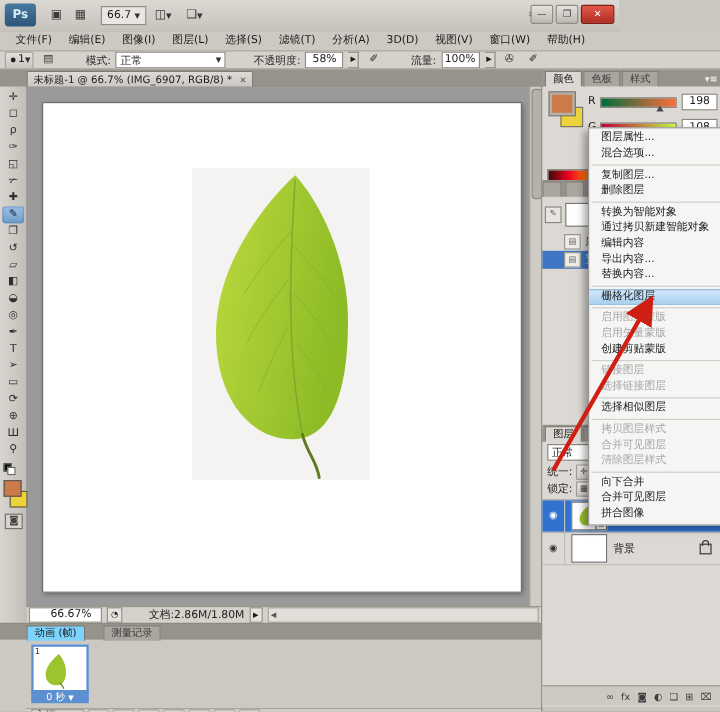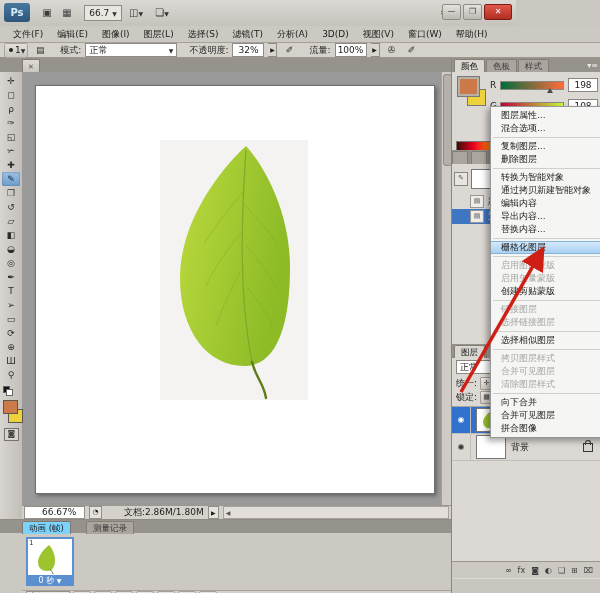--- a/index.html
+++ b/index.html
@@ -34,21 +34,21 @@
     background:#ccc8c2;border-bottom:1px solid #a5a19a;display:flex;align-items:center;padding-left:6px;box-sizing:border-box}
   .menubar-item{padding:0 7px;height:15px;line-height:15px}
 
   
   .optionsbar{position:absolute;left:0;top:43px;width:600px;height:15px;background:#d5d1cb;
     border-bottom:1px solid #9b978f;display:flex;align-items:center;gap:4px;padding-left:4px;box-sizing:border-box}
   .ob-ico{width:16px;height:12px;text-align:center;line-height:12px;font-size:9px;color:#333}
   .ob-brush{display:flex;align-items:center;border:1px solid #a9a59e;background:linear-gradient(#e4e1dc,#c9c5bf);
     height:13px;padding:0 2px;border-radius:2px}
   .ob-brush .dot{width:4px;height:4px;border-radius:50%;background:#222;margin:0 2px}
-  .ob-label{color:#2a2a2a;margin-left:8px}
+  .ob-label{color:#2a2a2a;margin-left:19px}
   .ob-select{width:84px;height:12px;background:#fff;border:1px solid #8f8b85;display:flex;
     align-items:center;justify-content:space-between;padding:0 3px}
   .ob-num{width:30px;height:12px;background:#fff;border:1px solid #8f8b85;text-align:center;line-height:12px}
   .ob-spin{width:8px;height:12px;border:1px solid #8f8b85;border-left:none;background:#d9d6d0;
     text-align:center;line-height:12px;font-size:6px}
   .caret{font-size:6px;color:#333}
 
   
   .tabstrip{position:absolute;left:0;top:58px;width:451px;height:14px;background:#96928c;border-bottom:1px solid #7c786f}
   .doctab{position:absolute;left:22px;top:1px;height:13px;background:linear-gradient(#dedbd6,#c9c5bf);
@@ -140,21 +140,21 @@
   .hp-body{position:absolute;left:0;top:14px;width:149px;height:194px;background:#dcd9d4;border-bottom:1px solid #8a8680}
   .snaprow{position:absolute;left:0;top:4px;width:149px;height:22px;display:flex;align-items:center;gap:3px}
   .hb-src{width:12px;height:12px;border:1px solid #8a8680;background:#e8e5e0;margin-left:2px;text-align:center;line-height:11px;font-size:7px;color:#555}
   .snapthumb{width:24px;height:18px;background:#fff;border:1px solid #777}
   .hist-items{position:absolute;left:0;top:30px;width:149px}
   .hitem{height:15px;display:flex;align-items:center;gap:4px;padding-left:18px}
   .hitem .hico{width:12px;height:11px;border:1px solid #9a968f;background:#efede9;font-size:7px;line-height:10px;text-align:center;color:#666}
   .hitem.selected{background:#3f76c4;color:#fff}
 
   
-  .layerspanel{position:absolute;left:0;top:286px;width:149px;height:235px}
+  .layerspanel{position:absolute;left:0;top:296px;width:149px;height:235px}
   .lp-body{position:absolute;left:0;top:14px;width:149px;height:221px;background:#dcd9d4}
   .blendrow{position:absolute;left:0;top:2px;height:14px;display:flex;align-items:center;gap:4px;padding-left:4px}
   .blendsel{width:58px;height:12px;background:#fff;border:1px solid #8a8680;display:flex;justify-content:space-between;align-items:center;padding:0 3px}
   .unifyrow{position:absolute;left:4px;top:19px;height:13px;display:flex;align-items:center;gap:3px}
   .lockrow{position:absolute;left:4px;top:33px;height:13px;display:flex;align-items:center;gap:3px}
   .tinyico{width:11px;height:11px;border:1px solid #a29e97;background:linear-gradient(#eceae6,#d2cfc9);
     text-align:center;line-height:11px;font-size:7px;color:#444;border-radius:1px}
   .layerrows{position:absolute;left:0;top:48px;width:149px;border-top:1px solid #a7a39c}
   .lrow{height:26px;display:flex;align-items:center;border-bottom:1px solid #c2bfb9}
   .lrow .eyebox{width:18px;height:26px;border-right:1px solid #c2bfb9;text-align:center;line-height:26px;font-size:8px;color:#333}
@@ -223,32 +223,33 @@
     <span>1</span>
     <span class="caret">▼</span>
   </div>
   <div class="ob-ico">▤</div>
   <span class="ob-label">模式:</span>
   <div class="ob-select">
     <span>正常</span>
     <span class="caret">▼</span>
   </div>
   <span class="ob-label">不透明度:</span>
-  <div class="ob-num">32%</div>
+  <div class="ob-num">58%</div>
   <div class="ob-spin">▶</div>
   <div class="ob-ico">✐</div>
   <span class="ob-label">流量:</span>
   <div class="ob-num">100%</div>
   <div class="ob-spin">▶</div>
   <div class="ob-ico">✇</div>
   <div class="ob-ico">✐</div>
 </div>
 
 <div class="tabstrip">
   <div class="doctab">
+    <span>未标题-1 @ 66.7% (IMG_6907, RGB/8) *</span>
     <span class="x">✕</span>
   </div>
 </div>
 
 <div class="tooldock">
   <div style="padding-top:2px">
 
   <div class="tool"><span class="tglyph">✛</span></div>
       <div class="tool"><span class="tglyph">◻</span></div>
       <div class="tool"><span class="tglyph">ρ</span></div>

